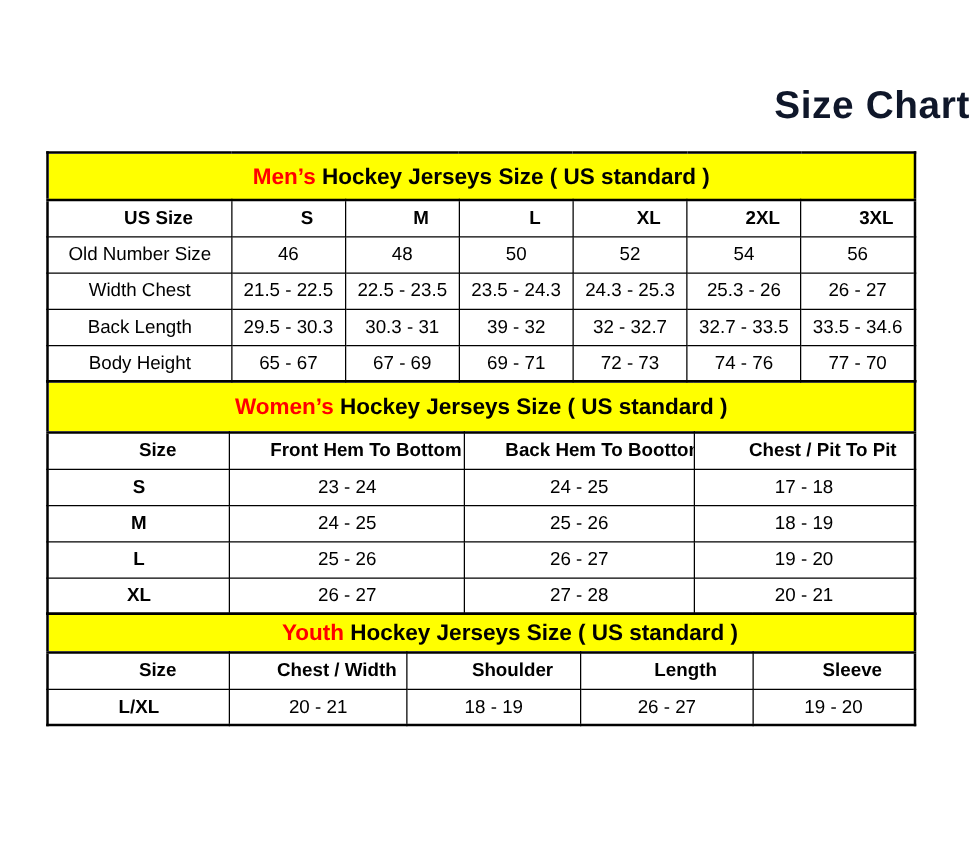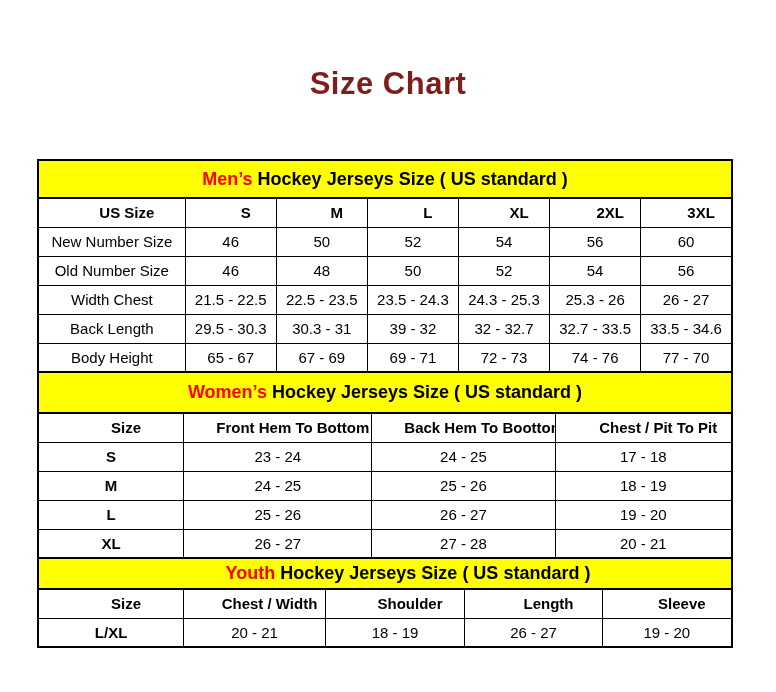--- a/index.html
+++ b/index.html
@@ -12,32 +12,31 @@
     font-family: "Liberation Sans", sans-serif;
     color: #000000;
     overflow: hidden;
   }
   .page-title {
     position: absolute;
     top: 66px;
     left: 0;
     width: 100%;
     margin: 0;
-    text-align: center;
+    text-align: right;
     font-size: 31px;
     font-weight: bold;
-    color: #7f1d1d;
+    color: #0f172a;
     letter-spacing: 0.5px;
   }
   .chart-wrap {
     position: absolute;
     left: 37px;
     top: 121px;
     width: 696px;
-    margin-top: 38px;
   }
   table.size-table {
     width: 100%;
     border-collapse: collapse;
     table-layout: fixed;
     border: 2px solid #000000;
   }
   table.size-table + table.size-table { margin-top: -2px; }
   .size-table th, .size-table td {
     border: 1px solid #000000;
@@ -92,29 +91,20 @@
         <td colspan="7"><span class="hl">Men’s</span><span> Hockey Jerseys Size ( US standard )</span></td>
       </tr>
       <tr>
         <th>US Size</th>
         <th>S</th>
         <th>M</th>
         <th>L</th>
         <th>XL</th>
         <th>2XL</th>
         <th>3XL</th>
-      </tr>
-      <tr>
-        <td>New Number Size</td>
-        <td>46</td>
-        <td>50</td>
-        <td>52</td>
-        <td>54</td>
-        <td>56</td>
-        <td>60</td>
       </tr>
       <tr>
         <td>Old Number Size</td>
         <td>46</td>
         <td>48</td>
         <td>50</td>
         <td>52</td>
         <td>54</td>
         <td>56</td>
       </tr>

